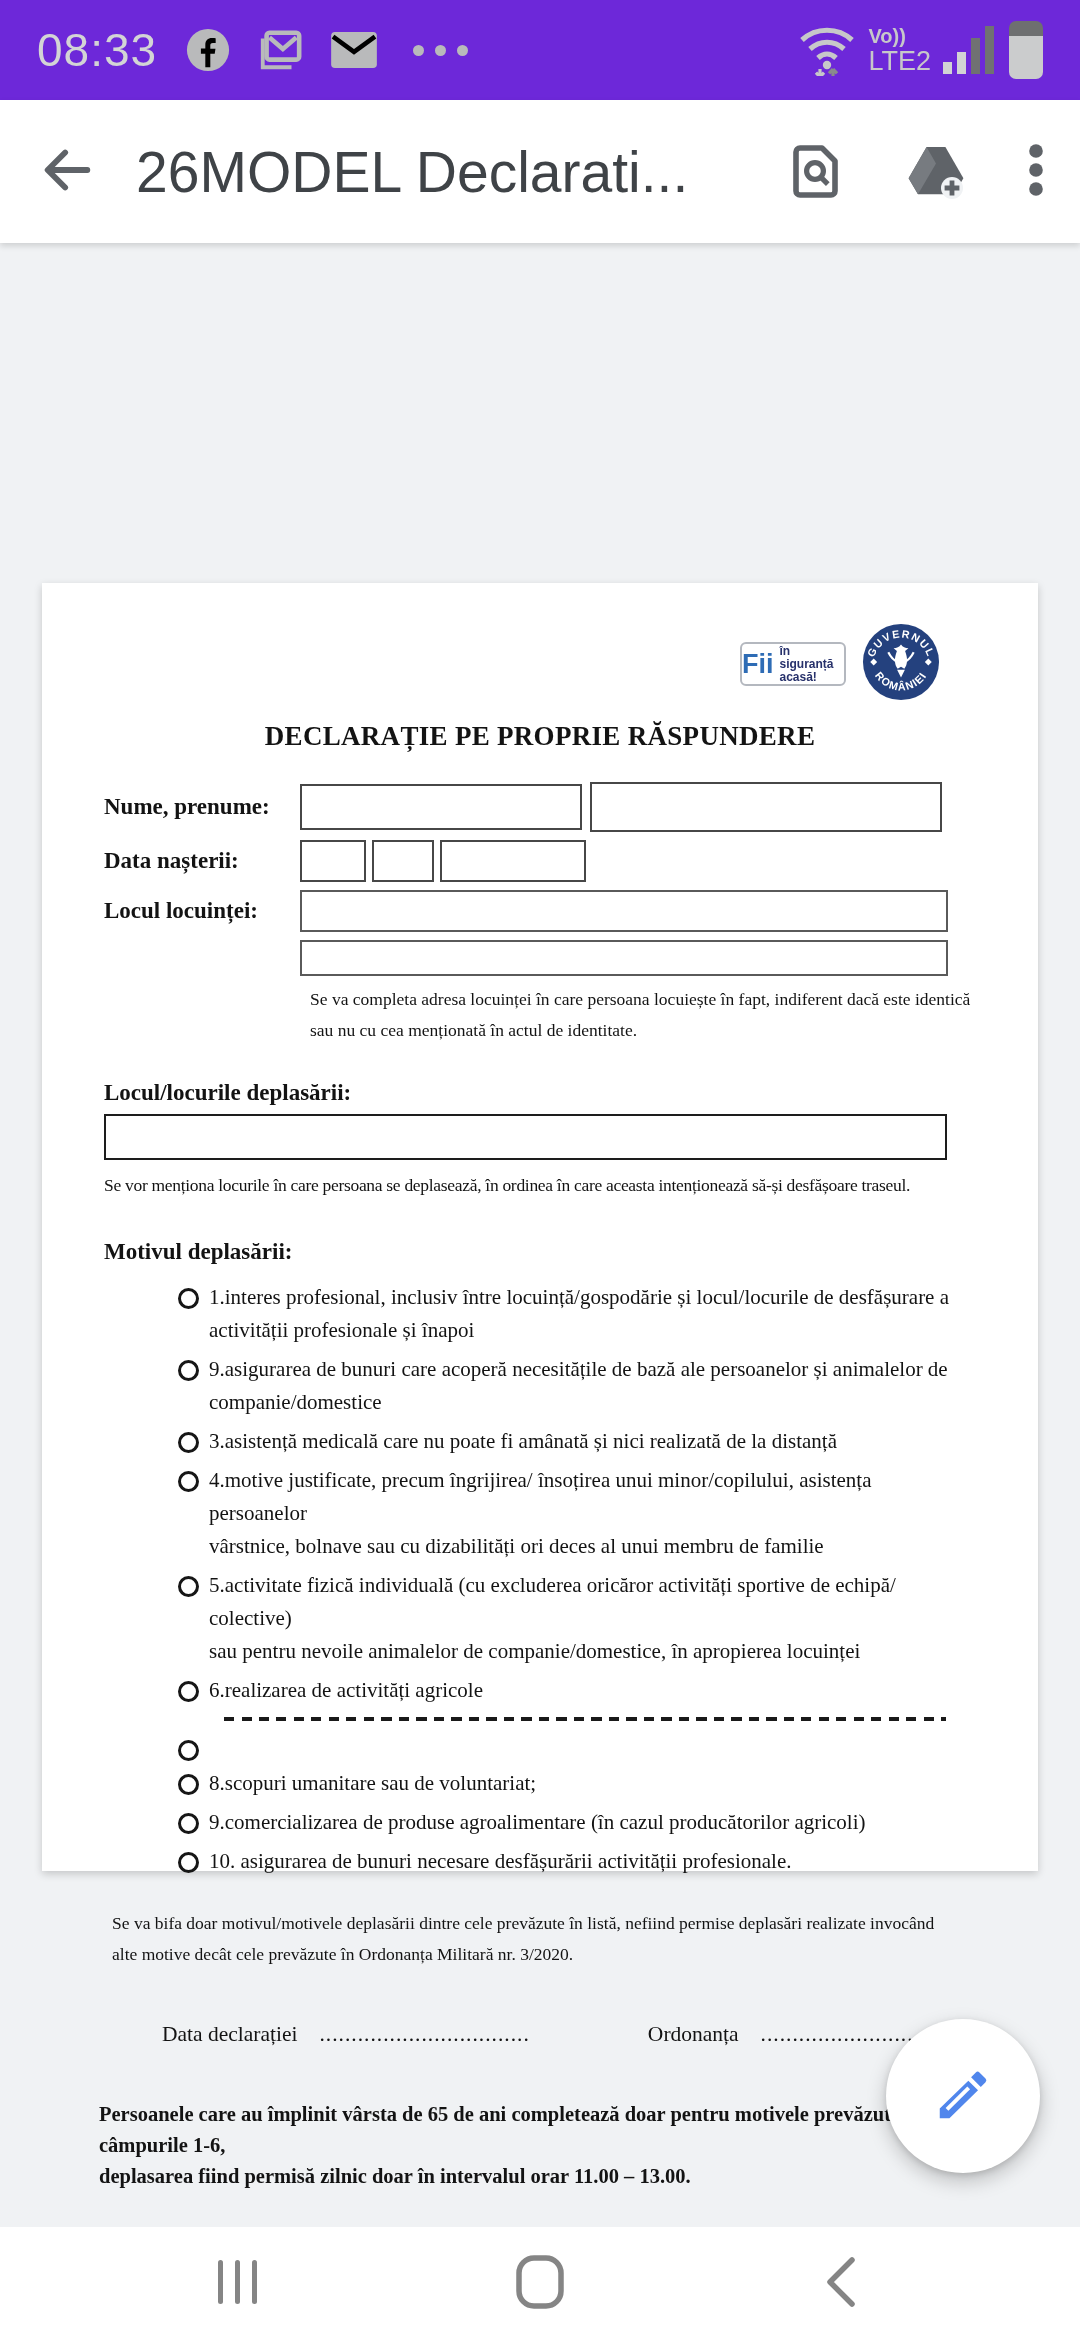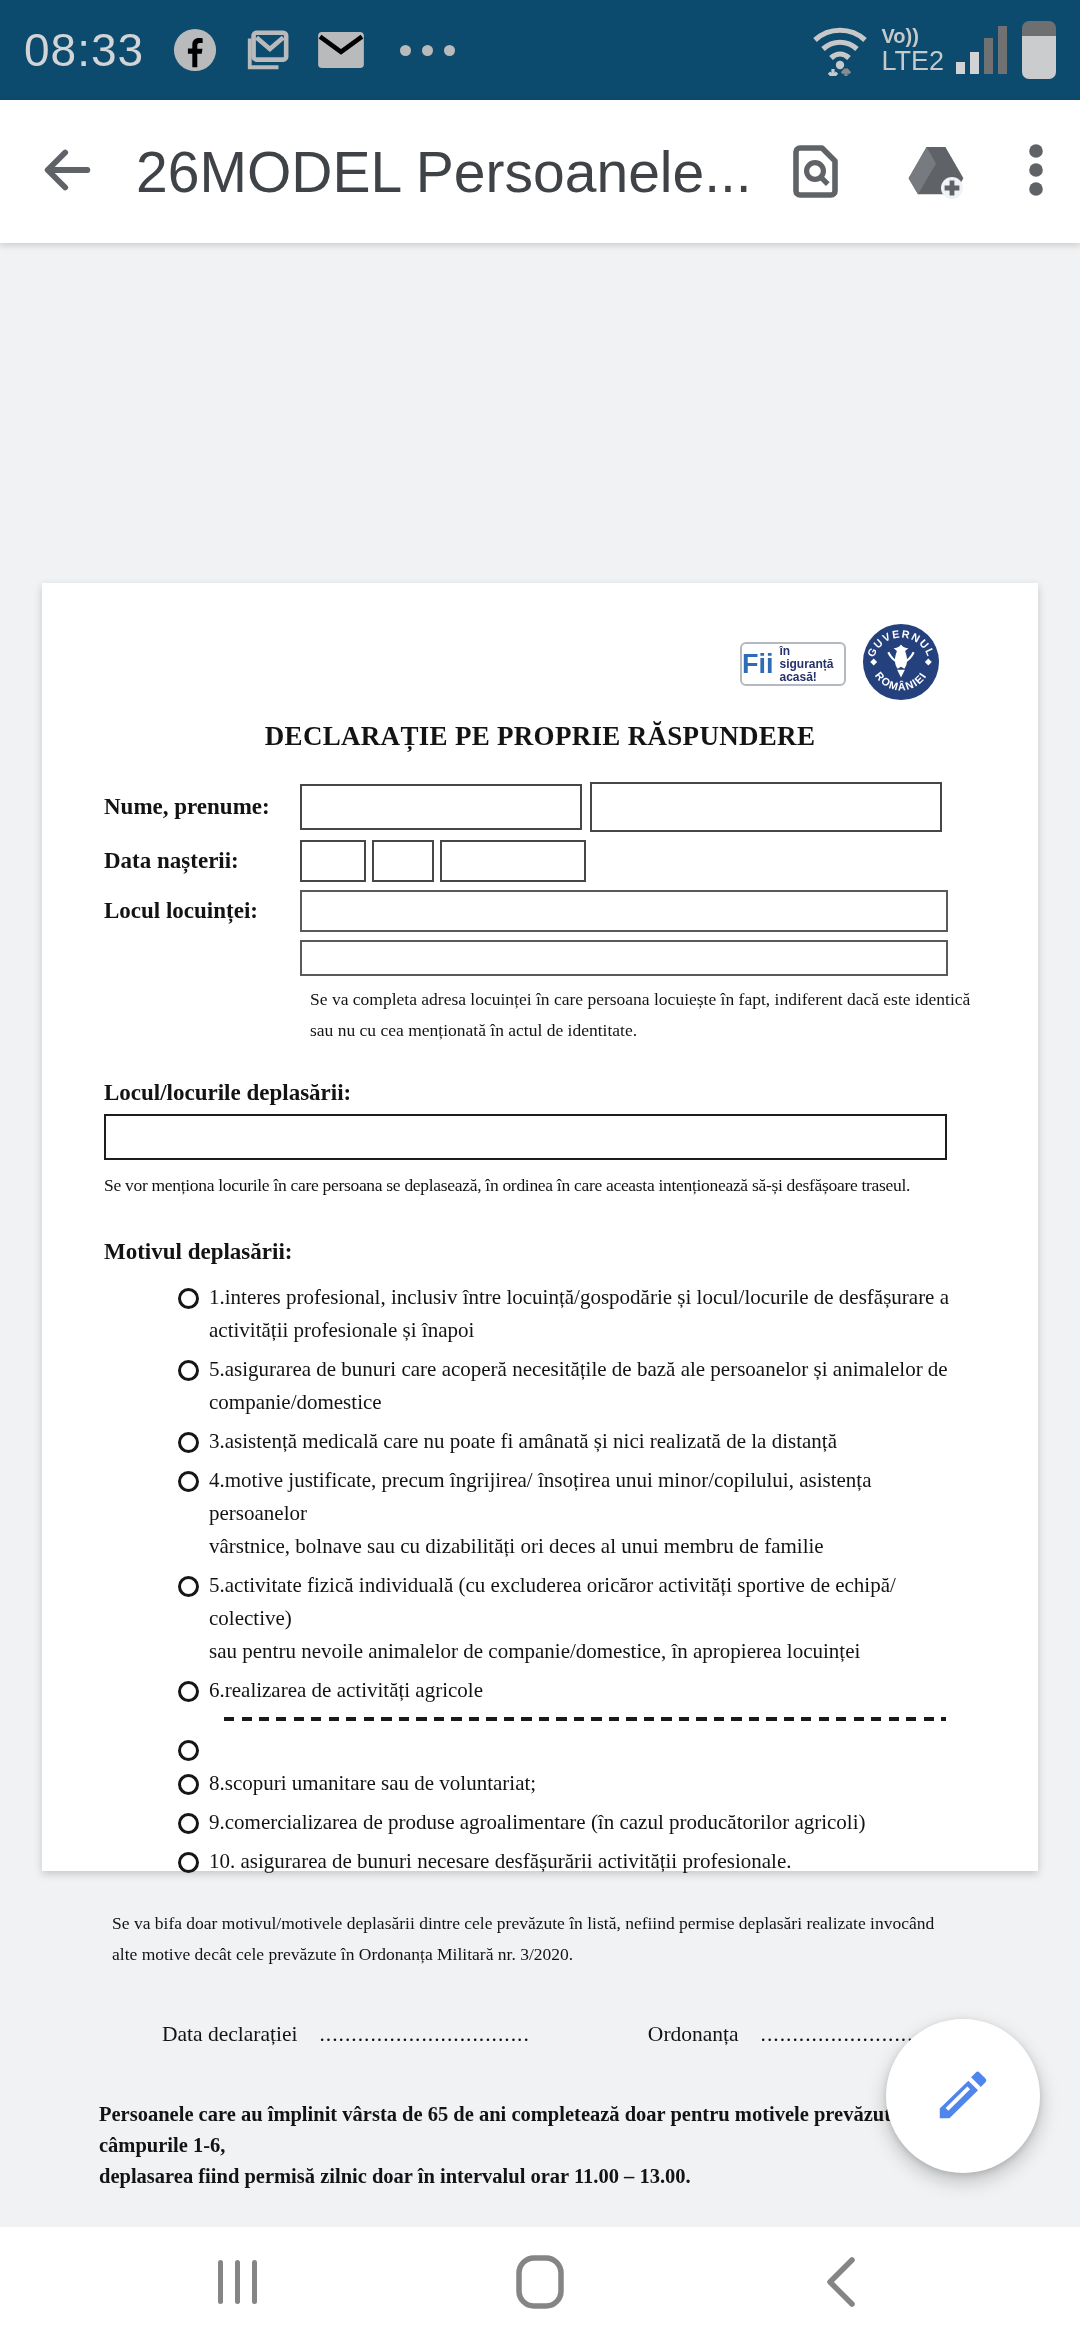--- a/index.html
+++ b/index.html
@@ -1,19 +1,19 @@
 <!DOCTYPE html>
 <html><head>
 <meta charset="utf-8">
 <style>
   html,body{margin:0;padding:0;background:#fff;}
   .screen{position:relative;width:1080px;height:2340px;overflow:hidden;background:#f0f2f4;font-family:"Liberation Sans",sans-serif;}
 
   
-  .status-bar{position:absolute;left:0;top:0;width:1080px;height:100px;background:#0c4a6e;display:flex;align-items:center;padding:0 24px;box-sizing:border-box;}
+  .status-bar{position:absolute;left:0;top:0;width:1080px;height:100px;background:#6d28d9;display:flex;align-items:center;padding:0 37px;box-sizing:border-box;}
   .status-time{font-size:46px;color:#d3d4d5;letter-spacing:1px;}
   .notif-icons{display:flex;align-items:center;gap:24px;margin-left:28px;}
   .notif-icons svg{display:block;}
   .more-dots{display:flex;gap:11px;margin-left:10px;}
   .more-dots i{width:11px;height:11px;border-radius:50%;background:#b9babb;}
   .sb-right{margin-left:auto;display:flex;align-items:center;gap:10px;}
   .net-label{display:flex;flex-direction:column;align-items:flex-start;line-height:1;color:#c7c8c9;}
   .net-label .volte{font-size:20px;font-weight:bold;}
   .net-label .lte{font-size:27px;margin-top:2px;}
   .battery{width:34px;height:58px;border-radius:7px;overflow:hidden;display:flex;flex-direction:column;}
@@ -140,21 +140,21 @@
   </div>
 
   <div class="app-bar">
     <button class="icon-btn">
       <span>
         <svg width="56" height="56" viewBox="0 0 48 48">
             <path d="M25 9L10 24l15 15M11 24h33" fill="none" stroke="#5f6368" stroke-width="5" stroke-linecap="round" stroke-linejoin="round"></path>
           </svg>
       </span>
     </button>
-    <div class="app-title">26MODEL Persoanele...</div>
+    <div class="app-title">26MODEL Declarati...</div>
     <div class="ab-actions">
       <button class="icon-btn">
         <span>
           <svg width="54" height="58" viewBox="0 0 27 29">
               <path d="M5 3.5h11l6.5 6.5v15a2 2 0 0 1-2 2H5a2 2 0 0 1-2-2v-19.5a2 2 0 0 1 2-2z" fill="none" stroke="#5f6368" stroke-width="2.8" stroke-linejoin="round"></path>
               <circle cx="12.5" cy="15" r="4.2" fill="none" stroke="#5f6368" stroke-width="2.6"></circle>
               <path d="M15.5 18.2l3.4 3.4" stroke="#5f6368" stroke-width="2.6"></path>
             </svg>
         </span>
       </button>
@@ -238,21 +238,21 @@
         <div class="reason-label">Motivul deplasării:</div>
 
         <div class="radio-list">
           <div class="radio-item">
             <span class="radio"></span>
             <span class="radio-text">1.interes profesional, inclusiv între locuință/gospodărie și locul/locurile de desfășurare a
 activității profesionale și înapoi</span>
           </div>
           <div class="radio-item">
             <span class="radio"></span>
-            <span class="radio-text">5.asigurarea de bunuri care acoperă necesitățile de bază ale persoanelor și animalelor de
+            <span class="radio-text">9.asigurarea de bunuri care acoperă necesitățile de bază ale persoanelor și animalelor de
 companie/domestice</span>
           </div>
           <div class="radio-item">
             <span class="radio"></span>
             <span class="radio-text">3.asistență medicală care nu poate fi amânată și nici realizată de la distanță</span>
           </div>
           <div class="radio-item">
             <span class="radio"></span>
             <span class="radio-text">4.motive justificate, precum îngrijirea/ însoțirea unui minor/copilului, asistența persoanelor
 vârstnice, bolnave sau cu dizabilități ori deces al unui membru de familie</span>

